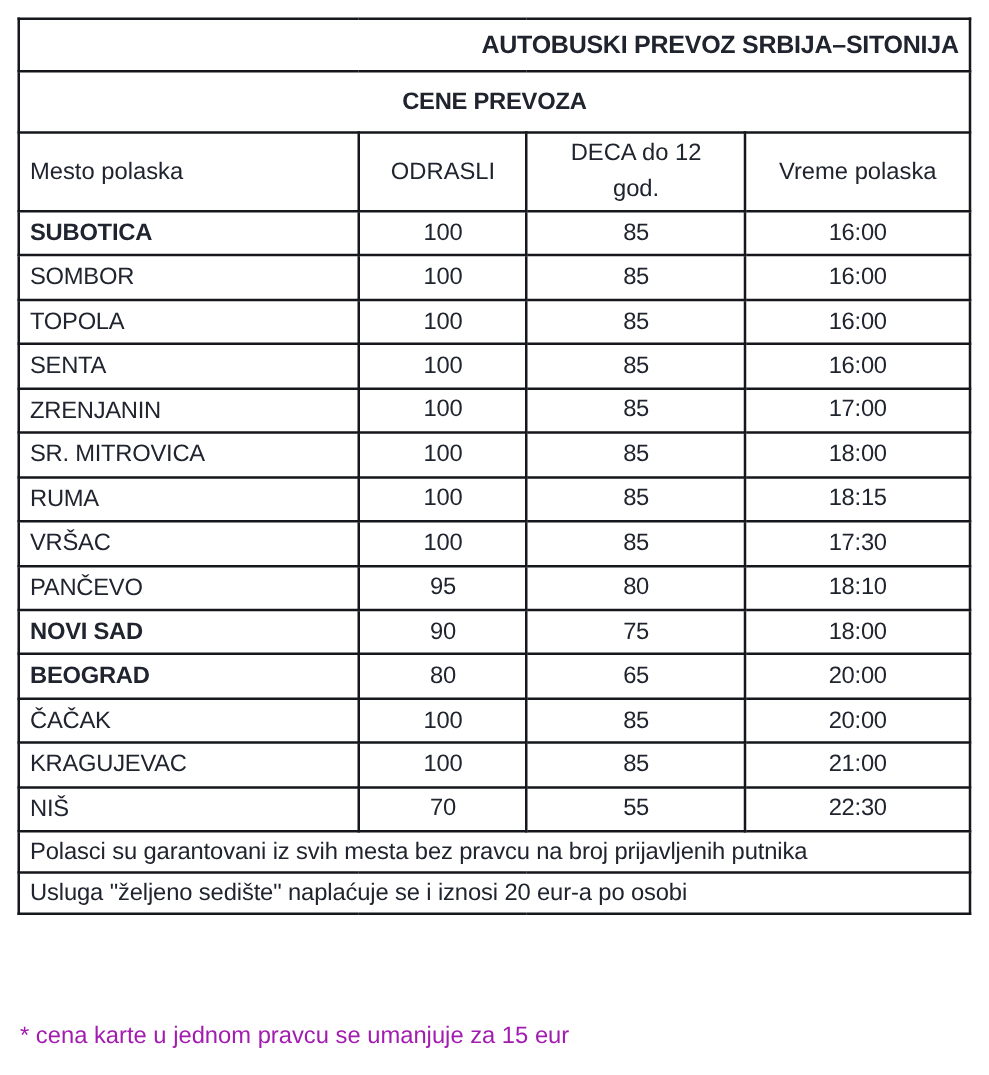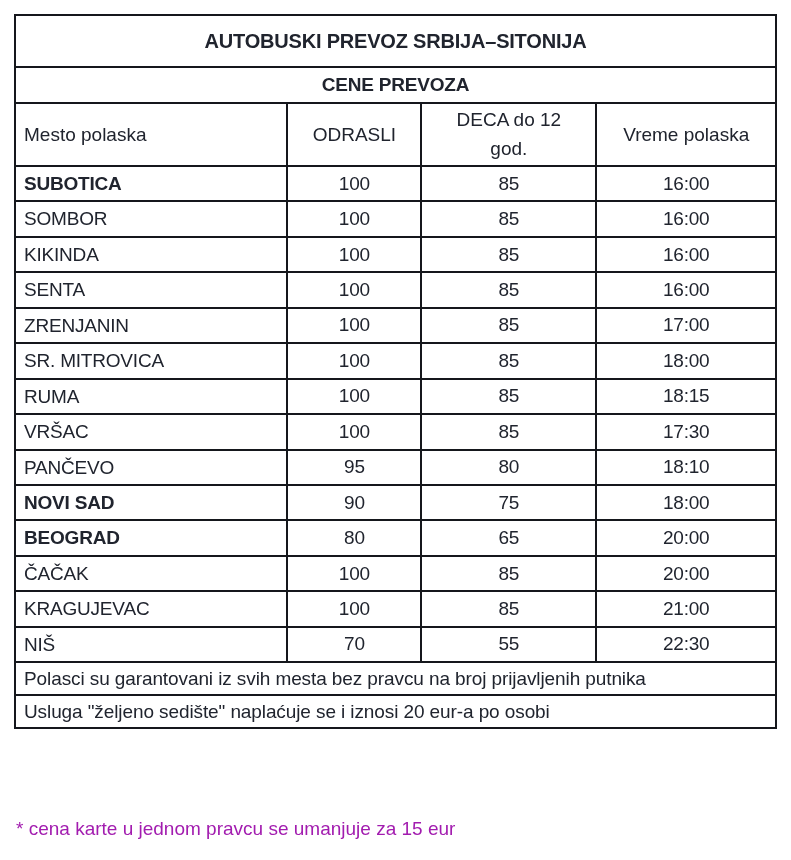--- a/index.html
+++ b/index.html
@@ -20,28 +20,28 @@
     table-layout: fixed;
   }
   td {
     border: 2px solid #15171c;
     padding: 2px 8px;
     font-size: 19px;
     vertical-align: middle;
     overflow: hidden;
   }
   td.title-cell {
-    height: 52px;
-    text-align: center;
+    height: 42px;
+    text-align: right;
     font-weight: bold;
     font-size: 20px;
     letter-spacing: -0.2px;
   }
   td.subtitle-cell {
-    height: 36px;
+    height: 49px;
     text-align: center;
     font-weight: bold;
     font-size: 19px;
     letter-spacing: -0.2px;
   }
   tr.colhead-row td { height: 62px; }
   td.colhead-left { text-align: left; }
   td.colhead-center { text-align: center; }
   .wrap-narrow {
     display: inline-block;
@@ -105,21 +105,21 @@
     <td class="city-cell">
       <span class="city-line">SOMBOR</span>
 
     </td>
     <td class="num-cell">100</td>
     <td class="num-cell">85</td>
     <td class="time-cell">16:00</td>
   </tr>
         <tr class="data-row">
     <td class="city-cell">
-      <span class="city-line">KIKINDA</span>
+      <span class="city-line">TOPOLA</span>
 
     </td>
     <td class="num-cell">100</td>
     <td class="num-cell">85</td>
     <td class="time-cell">16:00</td>
   </tr>
         <tr class="data-row">
     <td class="city-cell">
       <span class="city-line">SENTA</span>
 

